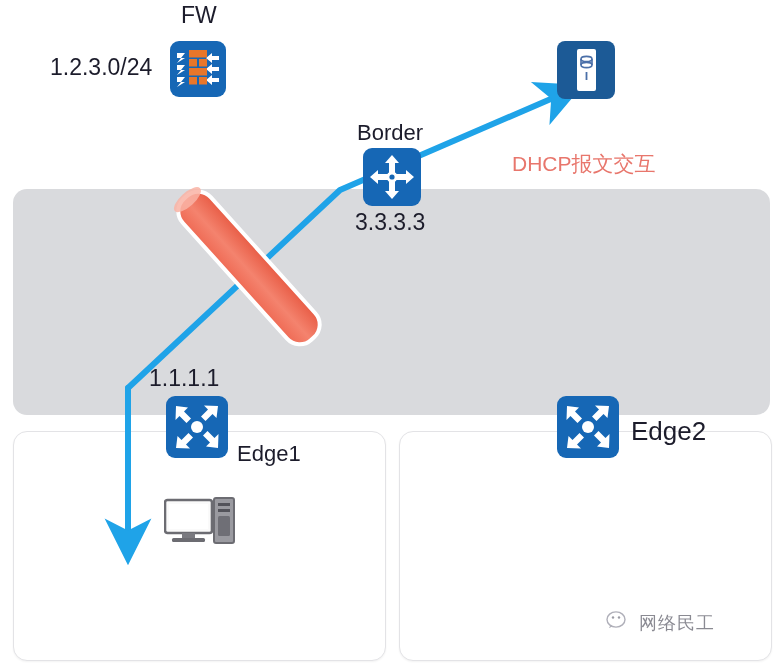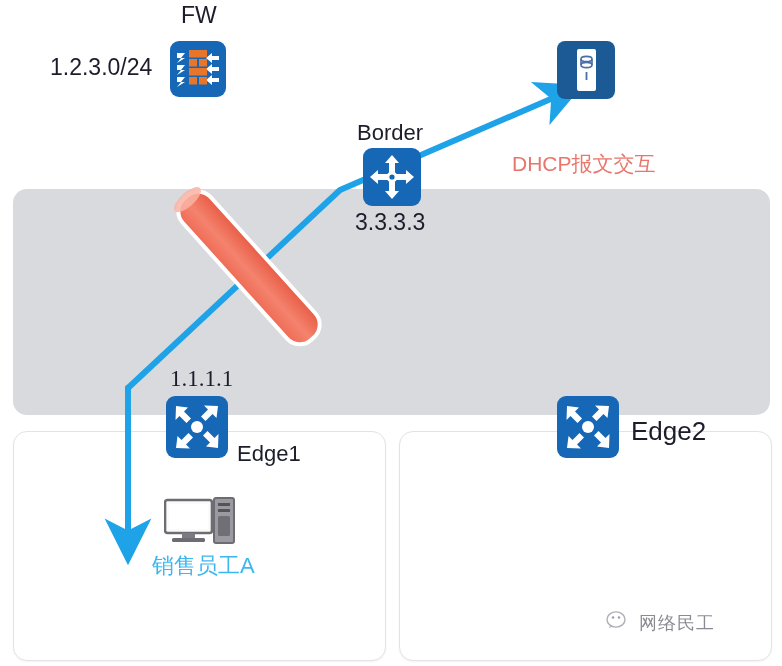--- a/index.html
+++ b/index.html
@@ -43,21 +43,21 @@
     position: absolute;
     color: #1c1c2b;
     white-space: nowrap;
     line-height: 1;
   }
   .lbl-fw        { left: 181px; top: 4px;   font-size: 23px; }
   .lbl-subnet    { left: 50px;  top: 56px;  font-size: 23px; }
   .lbl-dhcp      { left: 523px; top: 4px;   font-size: 23px; }
   .lbl-border    { left: 357px; top: 122px; font-size: 22px; }
   .lbl-border-ip { left: 355px; top: 211px; font-size: 23px; }
-  .lbl-edge1-ip  { left: 170px; top: 367px; font-size: 23px; font-family: Liberation Serif, serif; }
+  .lbl-edge1-ip  { left: 149px; top: 367px; font-size: 23px; }
   .lbl-edge1     { left: 237px; top: 443px; font-size: 22px; }
   .lbl-edge2     { left: 631px; top: 418px; font-size: 26px; text-align: right; }
   .lbl-dhcp-flow {
     left: 512px; top: 138px;
     font-size: 21px;
     color: #e8766c;
     margin-top: 15px;
   }
   .lbl-pc {
     left: 152px; top: 555px;
@@ -224,21 +224,20 @@
       <rect x="1" y="3" width="47" height="33" rx="2.5" fill="#fafafa" stroke="#6c6c72" stroke-width="2.6"></rect>
       <rect x="5" y="7" width="39" height="25" fill="#ffffff"></rect>
       <rect x="18" y="36" width="13" height="5" fill="#7a7a80"></rect>
       <rect x="8" y="41" width="33" height="4" rx="1.5" fill="#6c6c72"></rect>
       <rect x="50" y="1" width="20" height="45" rx="2" fill="#9a9aa0" stroke="#6c6c72" stroke-width="2"></rect>
       <rect x="54" y="6" width="12" height="3" fill="#53535a"></rect>
       <rect x="54" y="12" width="12" height="3" fill="#53535a"></rect>
       <rect x="54" y="19" width="12" height="20" rx="1.5" fill="#6f6f76"></rect>
     </svg>
   </div>
-  <div class="label lbl-pc">销售员工A</div>
 
   <div class="watermark">
     <span>
       <svg viewBox="0 0 26 26" width="26" height="26">
         <ellipse cx="11" cy="11.5" rx="9" ry="7.6" fill="none" stroke="#6f6f80" stroke-width="1.4"></ellipse>
         <circle cx="8" cy="9.5" r="1.2" fill="#4a4a5a"></circle>
         <circle cx="14" cy="9.5" r="1.2" fill="#4a4a5a"></circle>
         <path d="M6,17 l-2.4,3 l3.8,-1.6" fill="#6f6f80"></path>
       </svg>
     </span>

